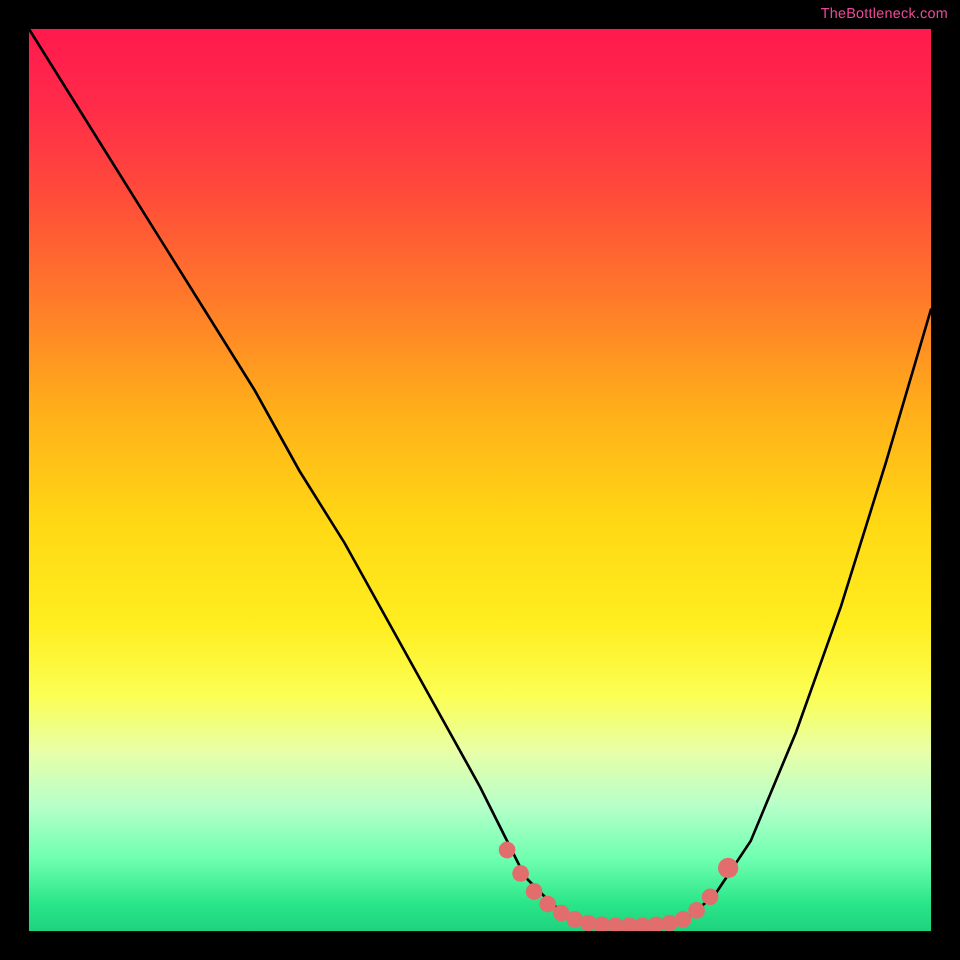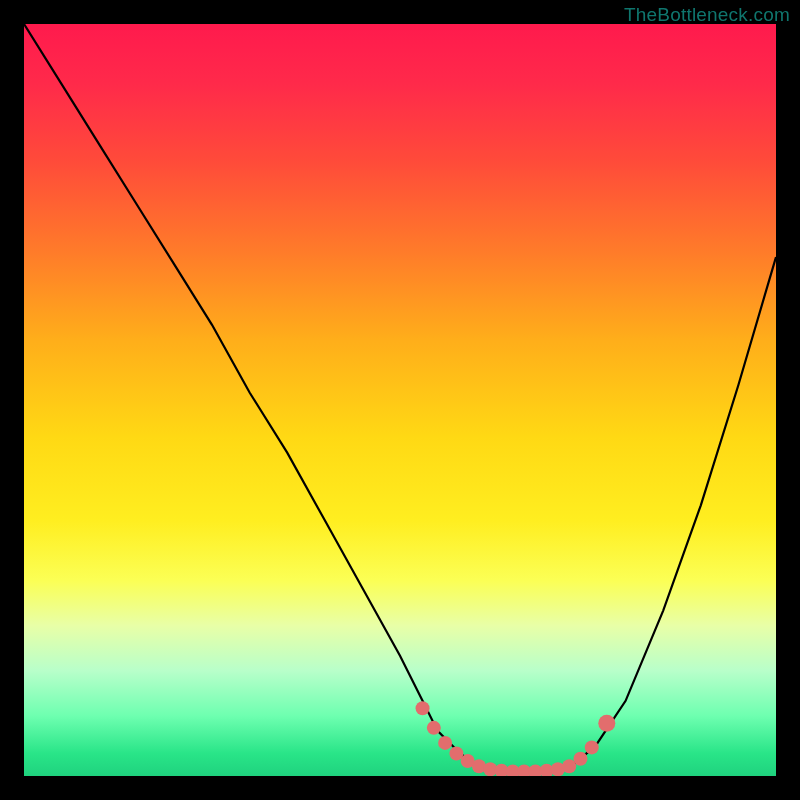--- a/index.html
+++ b/index.html
@@ -48,22 +48,22 @@
   }
   .curve {
     position: absolute;
     inset: 0;
   }
   .watermark {
     position: absolute;
     top: 4px;
     right: 10px;
     font-family: Arial, Helvetica, sans-serif;
-    font-size: 19px;
-    color: #0f766e;
+    font-size: 12px;
+    color: #ec4899;
     letter-spacing: 0.2px;
     user-select: none;
   }
 </style>
 </head>
 <body>
 
 <div class="frame">
   <div class="plot">
     <div class="gradient"></div>

